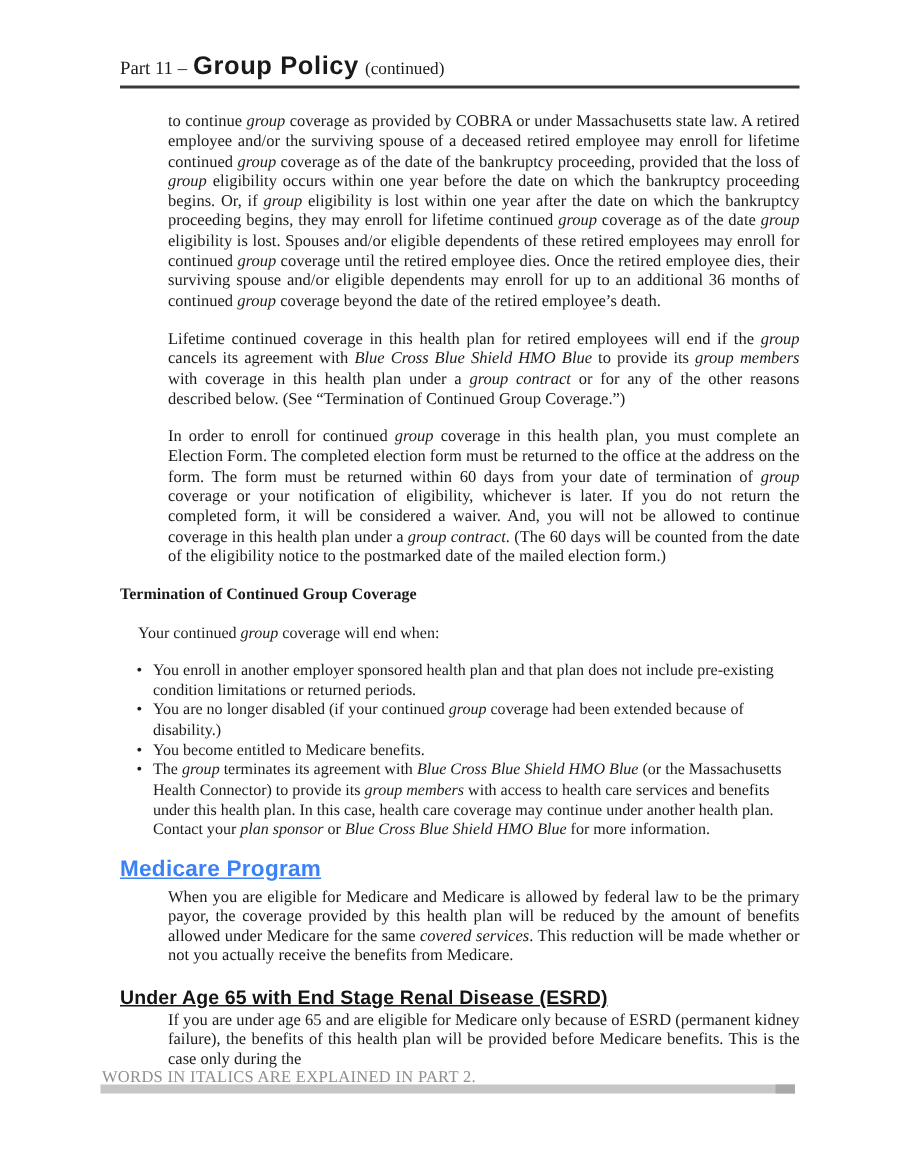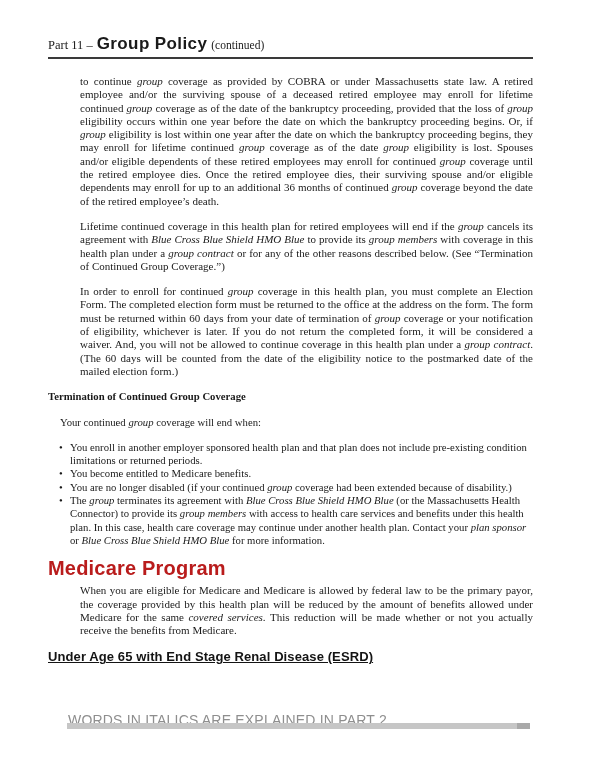--- a/index.html
+++ b/index.html
@@ -4,21 +4,21 @@
 <style>
   * { margin:0; padding:0; box-sizing:border-box; }
   html,body { background:#e9e9e9; }
   .page {
     position:relative;
     width:600px; height:776px;
     background:#ffffff;
     margin:0 auto;
     font-family:"Liberation Serif", serif;
     color:#1a1a1a;
-    padding:34px 67px 0 48px;
+    padding:34px 67px 0 80px;
     overflow:hidden;
   }
   
   .doc-header { white-space:nowrap; }
   .part-label { font-size:12.5px; }
   .part-title {
     font-family:"Liberation Sans", sans-serif;
     font-weight:bold; font-size:17px; letter-spacing:0.4px;
   }
   .part-continued { font-size:11.5px; }
@@ -46,34 +46,34 @@
     padding-left:22px;
     font-size:10.7px; line-height:13.3px;
   }
   ul.bullets li::before {
     content:"\2022";
     position:absolute; left:11px; top:0;
     font-size:10.7px;
   }
   h2.big-heading {
     font-family:"Liberation Sans", sans-serif;
-    font-weight:bold; font-size:20px; letter-spacing:0.2px;
-    margin:10px 0 4px 0; color:#b91c1c;
+    font-weight:bold; font-size:15px; letter-spacing:0.2px;
+    margin:10px 0 4px 0; color:#3b82f6;text-decoration:underline;
   }
   h4.sub-heading {
     font-family:"Liberation Sans", sans-serif;
     font-weight:bold; font-size:13px; letter-spacing:0.1px;
     text-decoration:underline;
     margin:12px 0 2px 0; color:#141414;
   }
   
   .footer-note {
     position:absolute; left:68px; top:712px;
-    font-family:Liberation Sans, sans-serif;
-    font-size:14px; letter-spacing:0.2px;
+    font-family:Liberation Serif, serif;
+    font-size:11px; letter-spacing:0.2px;
     color:#8e8e8e;
   }
   .footer-bar {
     position:absolute; left:67px; top:723px;
     width:463px; height:6px;
     background:#c6c6c6;
   }
   .footer-bar .bar-tip {
     position:absolute; right:0; top:0;
     width:13px; height:6px;
@@ -106,29 +106,30 @@
     <p class="body just"><span>to continue </span><i>group</i><span> coverage as provided by COBRA or under Massachusetts state law. A retired employee and/or the surviving spouse of a deceased retired employee may enroll for lifetime continued </span><i>group</i><span> coverage as of the date of the bankruptcy proceeding, provided that the loss of </span><i>group</i><span> eligibility occurs within one year before the date on which the bankruptcy proceeding begins. Or, if </span><i>group</i><span> eligibility is lost within one year after the date on which the bankruptcy proceeding begins, they may enroll for lifetime continued </span><i>group</i><span> coverage as of the date </span><i>group</i><span> eligibility is lost. Spouses and/or eligible dependents of these retired employees may enroll for continued </span><i>group</i><span> coverage until the retired employee dies. Once the retired employee dies, their surviving spouse and/or eligible dependents may enroll for up to an additional 36 months of continued </span><i>group</i><span> coverage beyond the date of the retired employee’s death.</span></p>
 
     <p class="body just"><span>Lifetime continued coverage in this health plan for retired employees will end if the </span><i>group</i><span> cancels its agreement with </span><i>Blue Cross Blue Shield HMO Blue</i><span> to provide its </span><i>group members</i><span> with coverage in this health plan under a </span><i>group contract</i><span> or for any of the other reasons described below. (See “Termination of Continued Group Coverage.”)</span></p>
 
     <p class="body just"><span>In order to enroll for continued </span><i>group</i><span> coverage in this health plan, you must complete an Election Form. The completed election form must be returned to the office at the address on the form. The form must be returned within 60 days from your date of termination of </span><i>group</i><span> coverage or your notification of eligibility, whichever is later. If you do not return the completed form, it will be considered a waiver. And, you will not be allowed to continue coverage in this health plan under a </span><i>group contract</i><span>. (The 60 days will be counted from the date of the eligibility notice to the postmarked date of the mailed election form.)</span></p>
 
     <h3 class="serif-heading">Termination of Continued Group Coverage</h3>
     <p class="intro"><span>Your continued </span><i>group</i><span> coverage will end when:</span></p>
     <ul class="bullets">
       <li><span>You enroll in another employer sponsored health plan and that plan does not include pre-existing condition limitations or returned periods.</span></li>
+      <li><span>You are no longer disabled (if your continued </span><i>group</i><span> coverage had been extended because of disability.)</span></li>
       <li><span>You become entitled to Medicare benefits.</span></li>
-      <li><span>You are no longer disabled (if your continued </span><i>group</i><span> coverage had been extended because of disability.)</span></li>
       <li><span>The </span><i>group</i><span> terminates its agreement with </span><i>Blue Cross Blue Shield HMO Blue</i><span> (or the Massachusetts Health Connector) to provide its </span><i>group members</i><span> with access to health care services and benefits under this health plan. In this case, health care coverage may continue under another health plan. Contact your </span><i>plan sponsor</i><span> or </span><i>Blue Cross Blue Shield HMO Blue</i><span> for more information.</span></li>
     </ul>
 
     <h2 class="big-heading">Medicare Program</h2>
     <p class="body just"><span>When you are eligible for Medicare and Medicare is allowed by federal law to be the primary payor, the coverage provided by this health plan will be reduced by the amount of benefits allowed under Medicare for the same </span><i>covered services</i><span>. This reduction will be made whether or not you actually receive the benefits from Medicare.</span></p>
 
     <h4 class="sub-heading">Under Age 65 with End Stage Renal Disease (ESRD)</h4>
+    <p class="body just"><span>If you are under age 65 and are eligible for Medicare only because of ESRD (permanent kidney failure), the benefits of this health plan will be provided before Medicare benefits. This is the case only during the</span></p>
 
   </main>
 
   <footer>
     <div class="footer-note">WORDS IN ITALICS ARE EXPLAINED IN PART 2.</div>
     <div class="footer-bar">
       <span class="bar-tip"></span>
     </div>
     <div class="page-number">Page 102</div>
   </footer>

